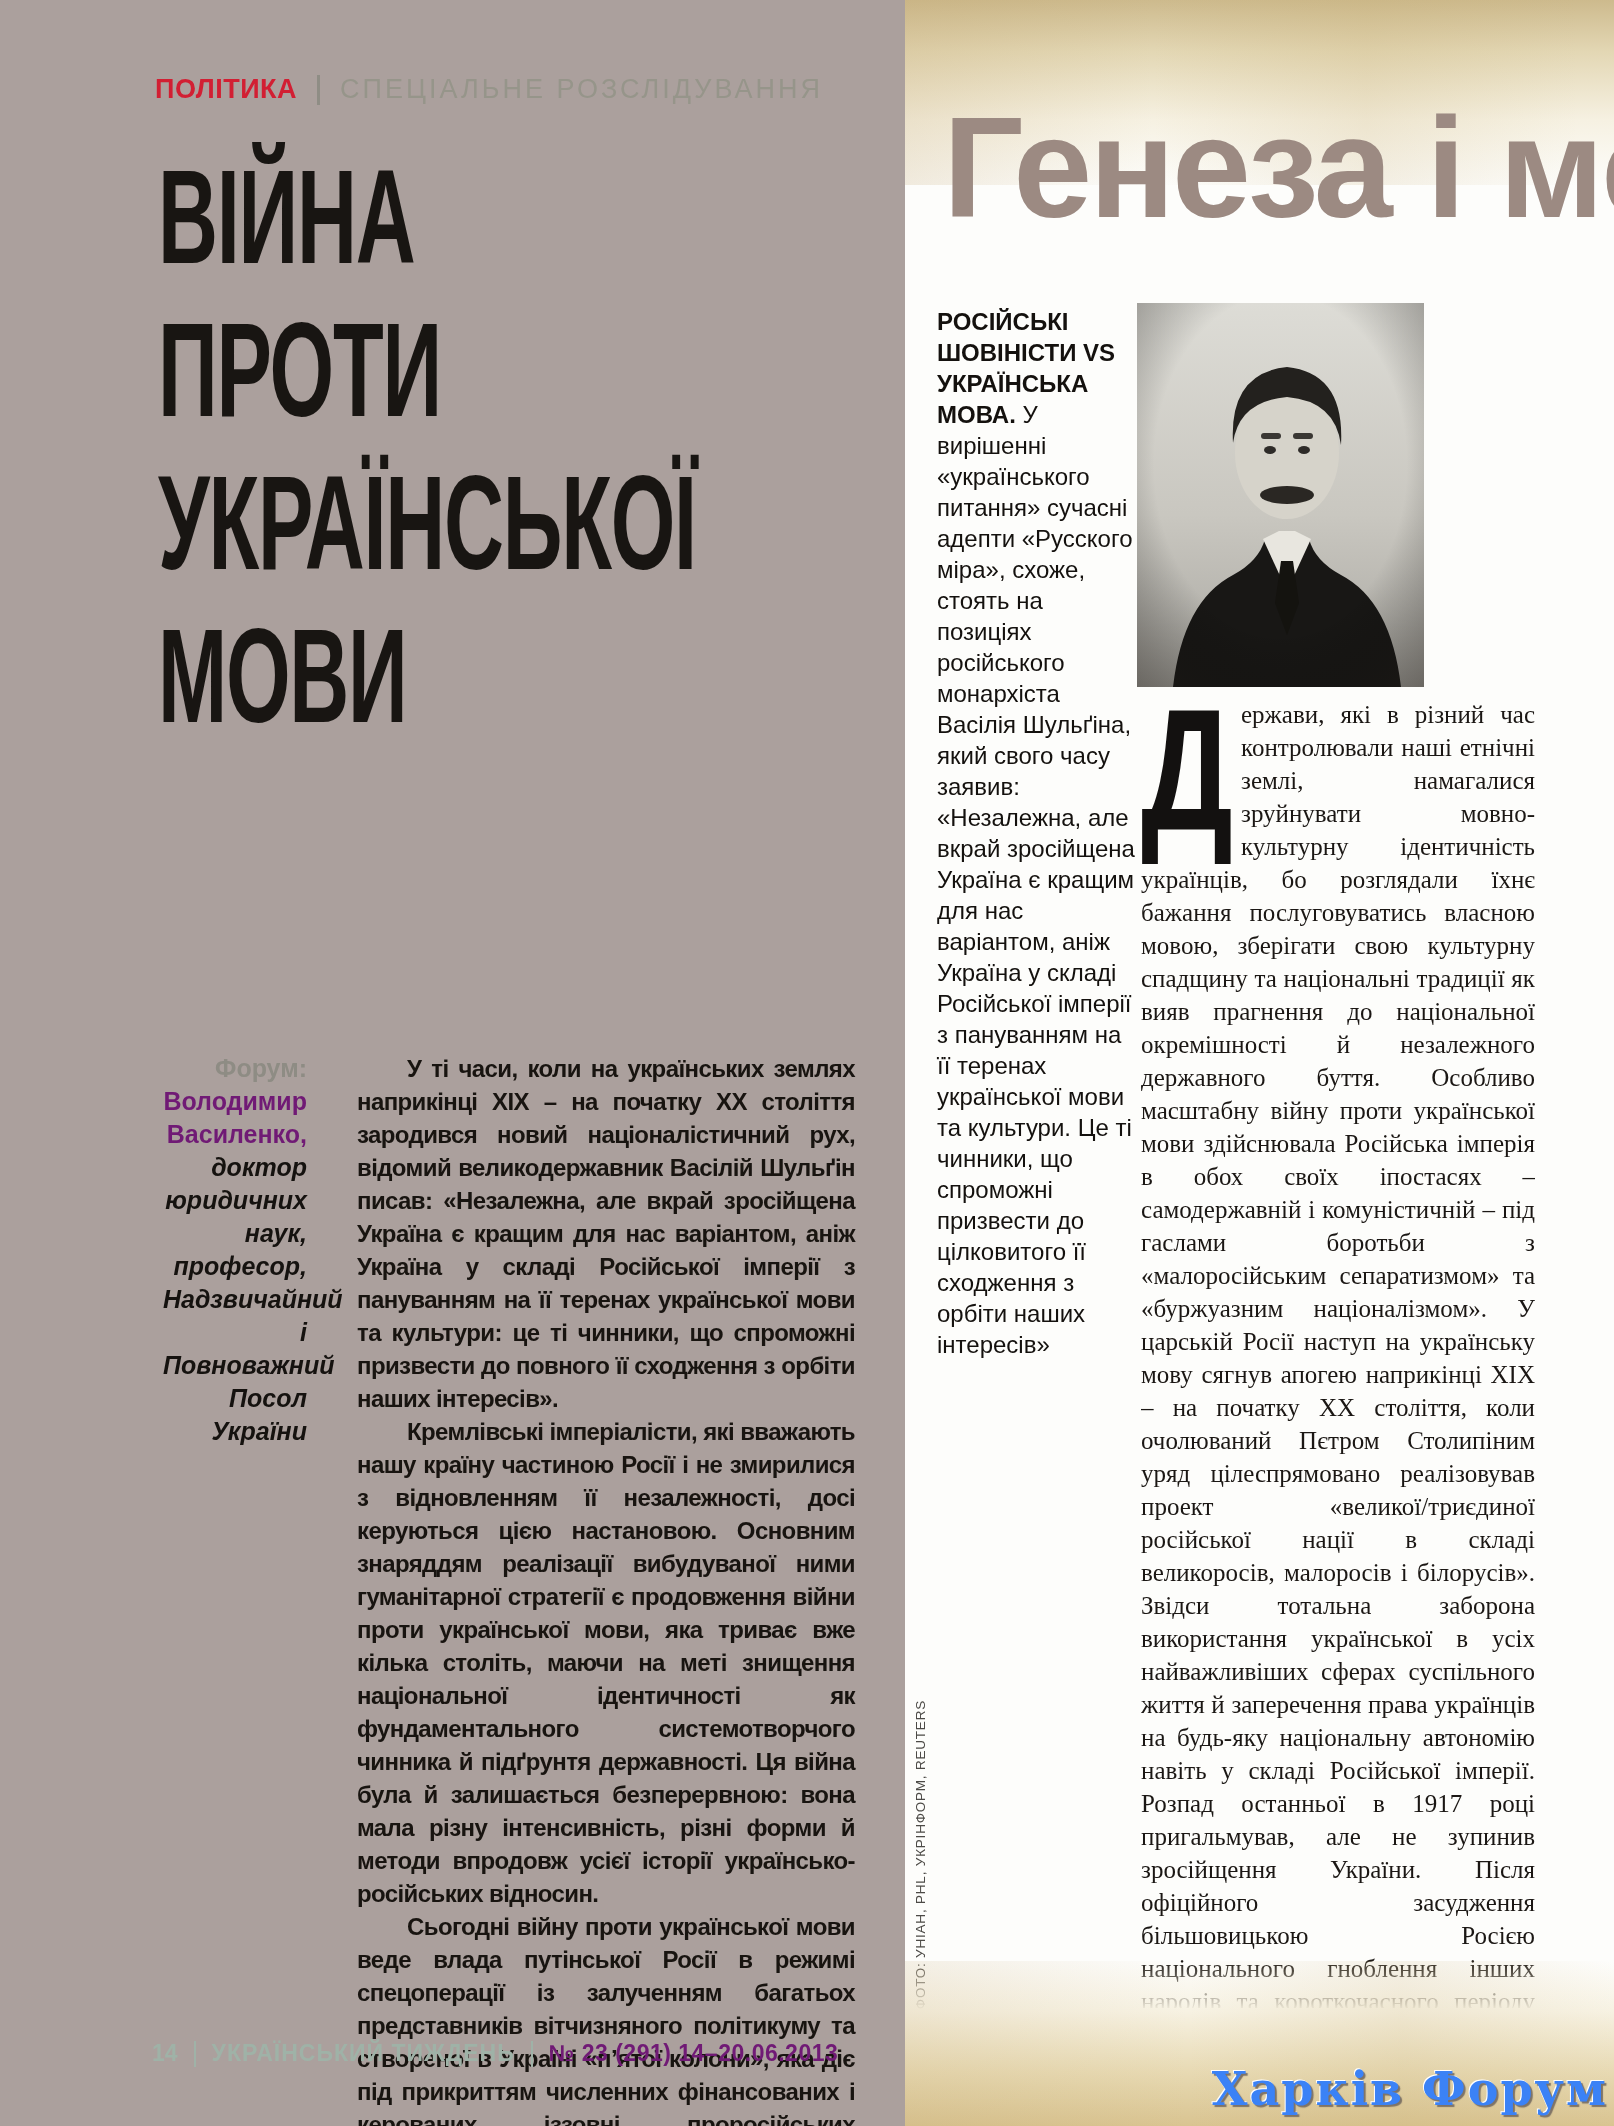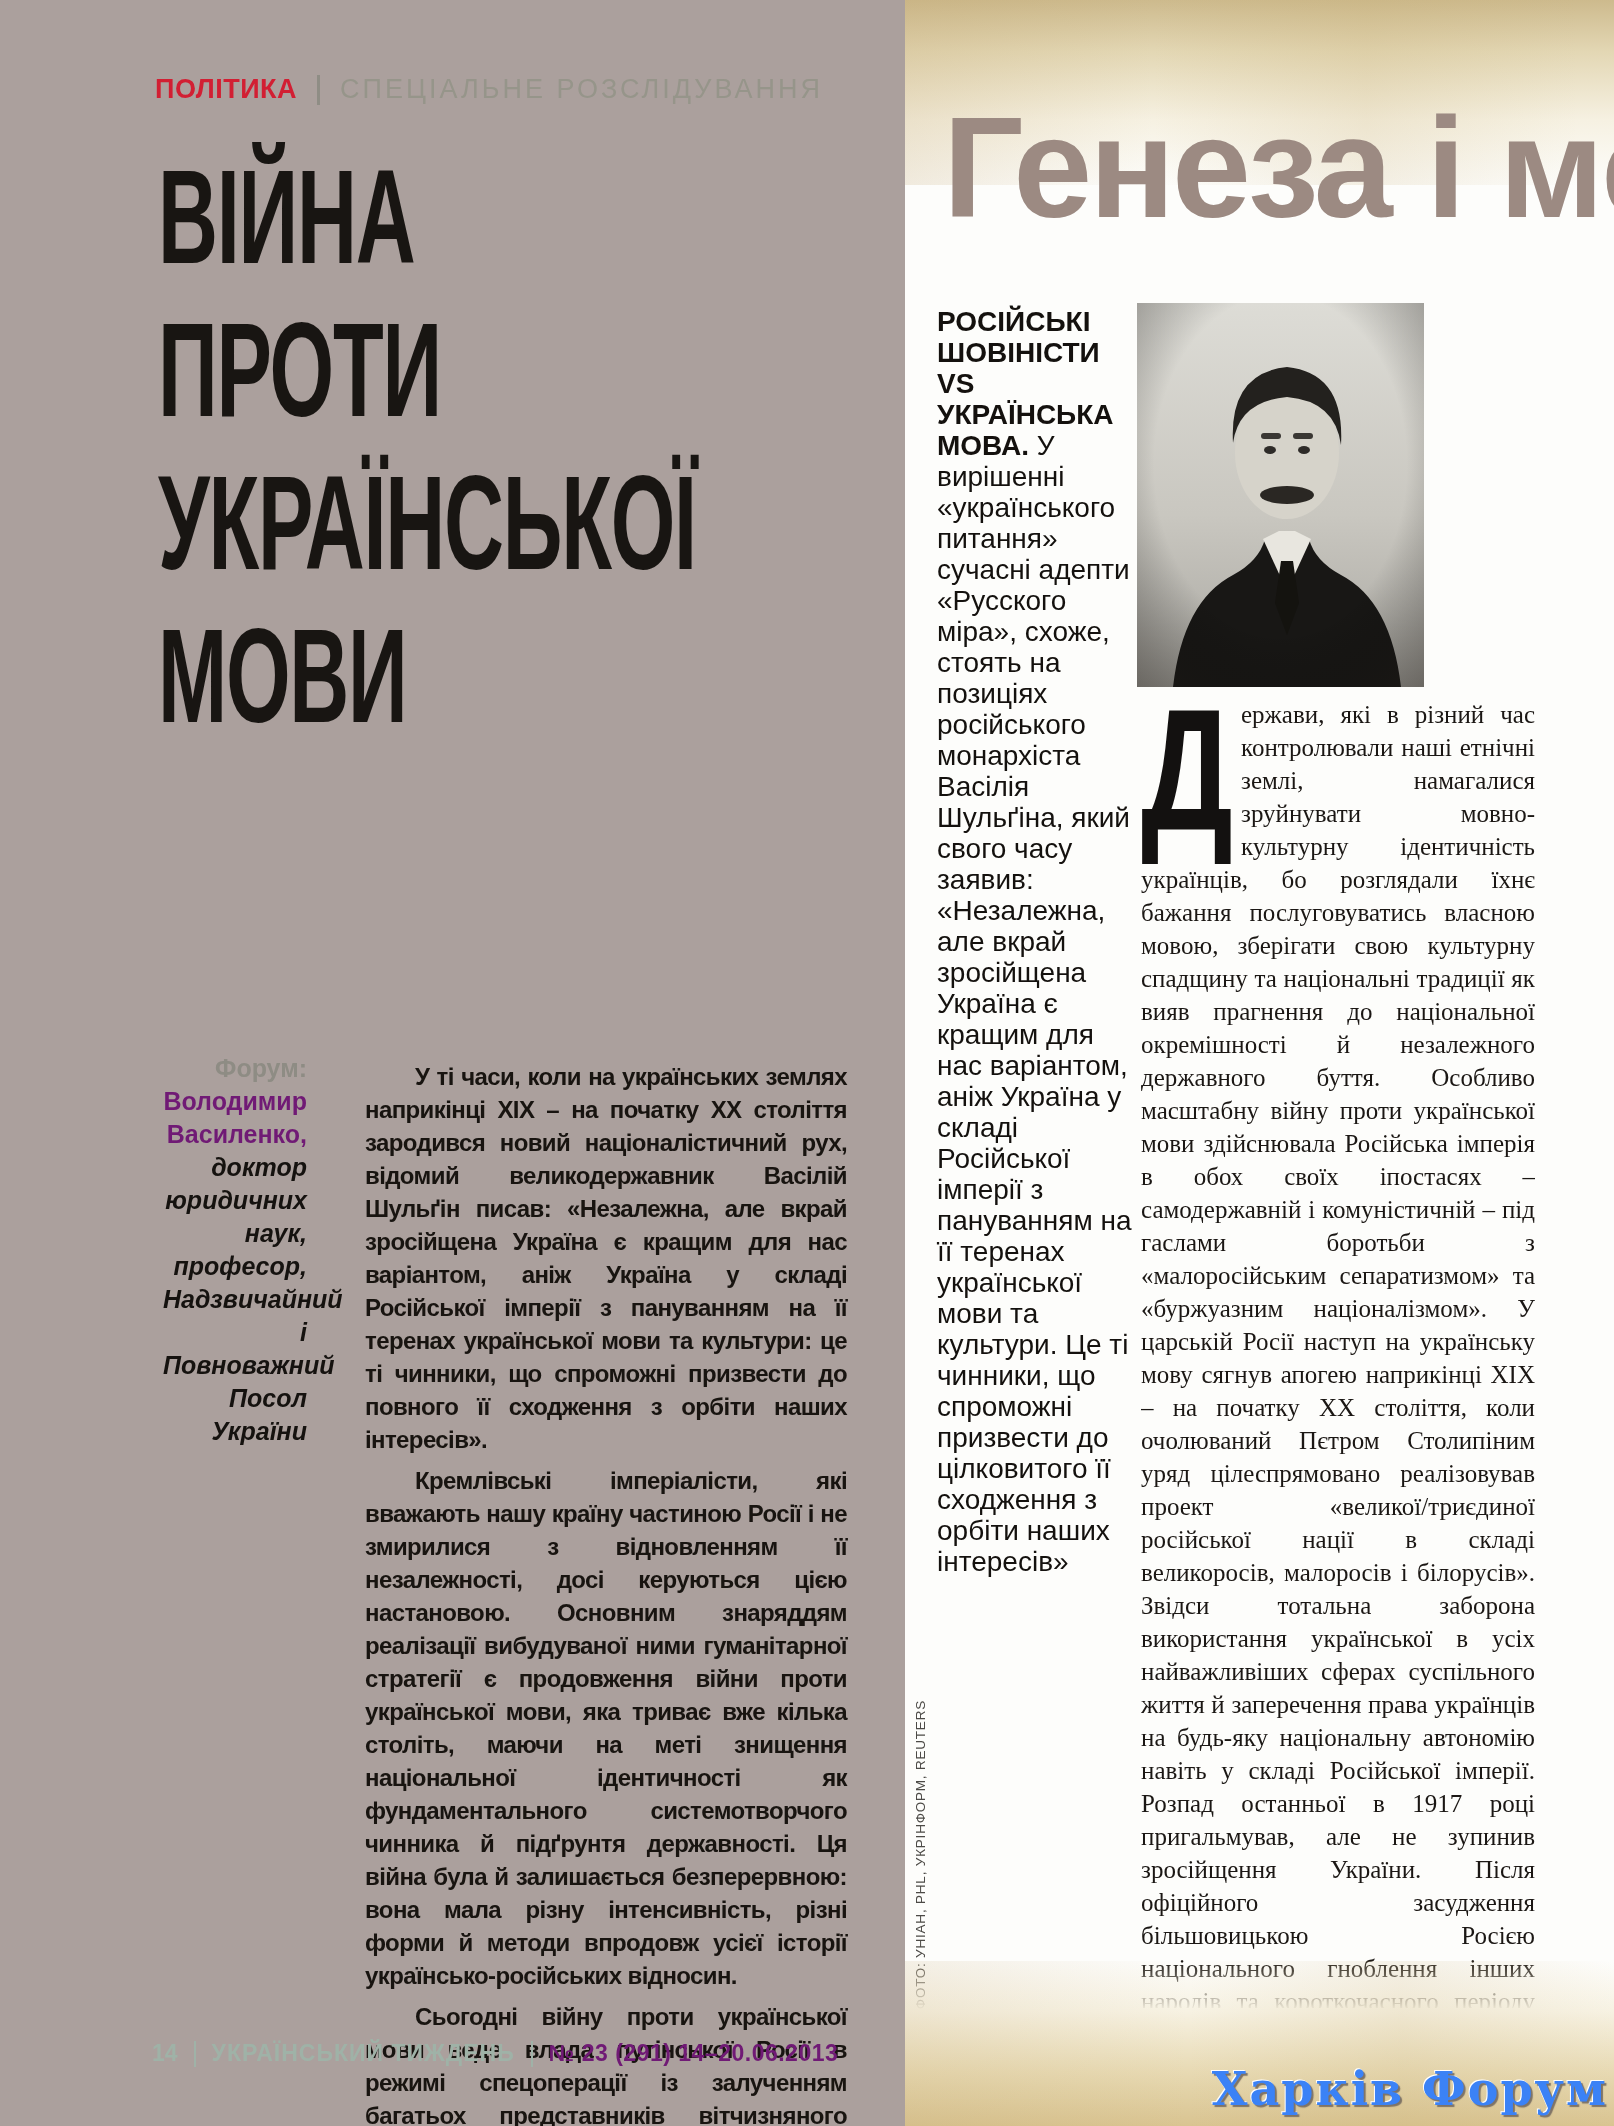--- a/index.html
+++ b/index.html
@@ -18,41 +18,41 @@
          transform:scaleX(.62);transform-origin:0 0;}
   .subtitle{position:absolute;left:158px;top:798px;width:575px;
             font-family:"Liberation Serif",serif;font-size:37px;line-height:46px;color:#262019;}
 
   .columns{position:absolute;left:155px;top:1052px;width:700px;display:flex;gap:50px;}
   .author{width:152px;text-align:right;font-size:25px;line-height:33px;flex:none;}
   .author-label{color:#8e8c84;font-weight:bold;}
   .author-name{font-weight:bold;color:#701a75;}
   .author-cred{font-weight:bold;font-style:italic;color:#15120f;margin-left:8px;}
   .bodycol{width:498px;flex:none;}
-  .bodycol p{margin:8px;text-indent:50px;text-align:justify;font-weight:bold;
+  .bodycol p{margin:0;text-indent:50px;text-align:justify;font-weight:bold;
              font-size:24px;line-height:33px;letter-spacing:-.6px;color:#181410;}
 
   .footer{position:absolute;left:152px;top:2040px;display:flex;align-items:center;gap:16px;
           font-size:23px;font-weight:bold;}
   .footer-page{color:#9fb2a7;}
   .footer-mag{color:#9fb2a7;letter-spacing:1px;}
   .footer-divider{width:2px;height:26px;background:#9fb2a7;}
   .footer-issue{color:#701a75;letter-spacing:.5px;}
 
   
   .right-panel{position:absolute;left:905px;top:0;width:709px;height:2126px;
                background:#fdfdfb;overflow:hidden;}
   .top-grad{position:absolute;left:0;top:0;width:709px;height:185px;
             background:linear-gradient(90deg,rgba(190,160,105,.20),rgba(255,255,255,0) 35%,
                        rgba(196,170,112,.18) 65%,rgba(255,255,255,0) 95%),
                        linear-gradient(180deg,#cdba8d 0%,#e3d7b4 28%,#f6f1e2 65%,rgba(255,255,255,0) 100%);}
   .headline{position:absolute;left:38px;top:86px;font-size:142px;font-weight:bold;
             color:#9c8a82;white-space:nowrap;letter-spacing:-3px;}
 
-  .sidebar{position:absolute;left:32px;top:306px;width:198px;font-size:28px;
+  .sidebar{position:absolute;left:32px;top:306px;width:198px;font-size:24px;
            line-height:31px;color:#14110e;}
   .sidebar-heading{font-weight:bold;}
 
   .photo{position:absolute;left:232px;top:303px;width:287px;height:384px;display:block;}
 
   .article{position:absolute;left:236px;top:698px;width:394px;height:1310px;overflow:hidden;
            font-family:"Liberation Serif",serif;font-size:25px;line-height:33px;
            text-align:justify;color:#1b1714;}
   .dropcap{float:left;font-family:"Liberation Sans",sans-serif;font-weight:bold;
            font-size:172px;line-height:128px;width:96px;color:#131110;

